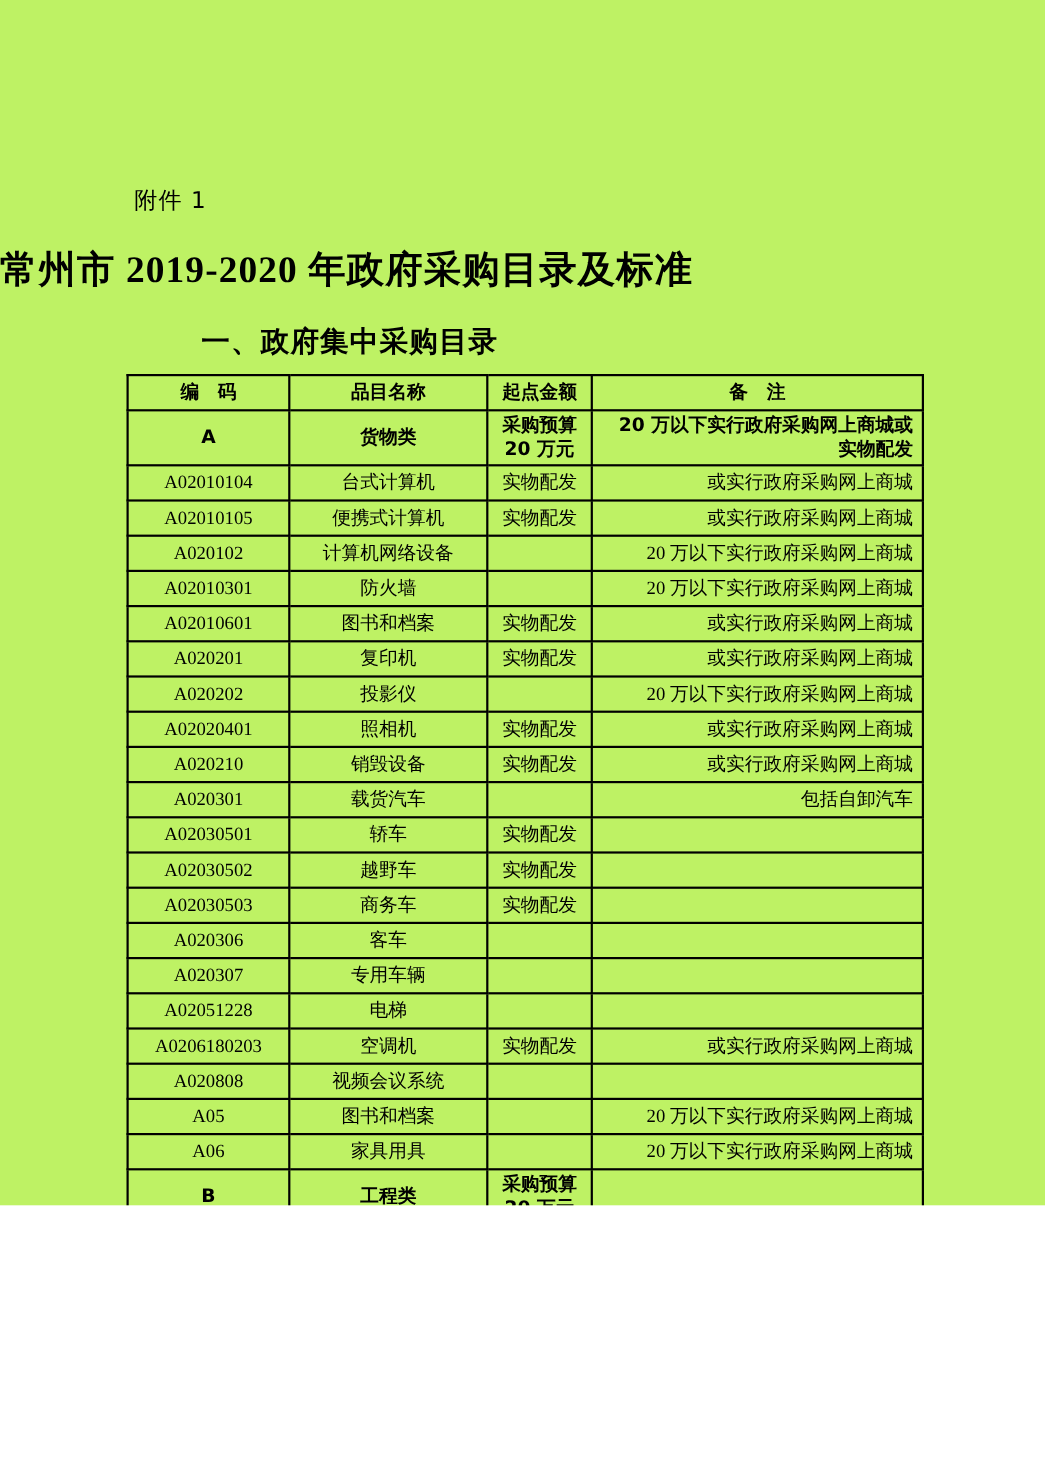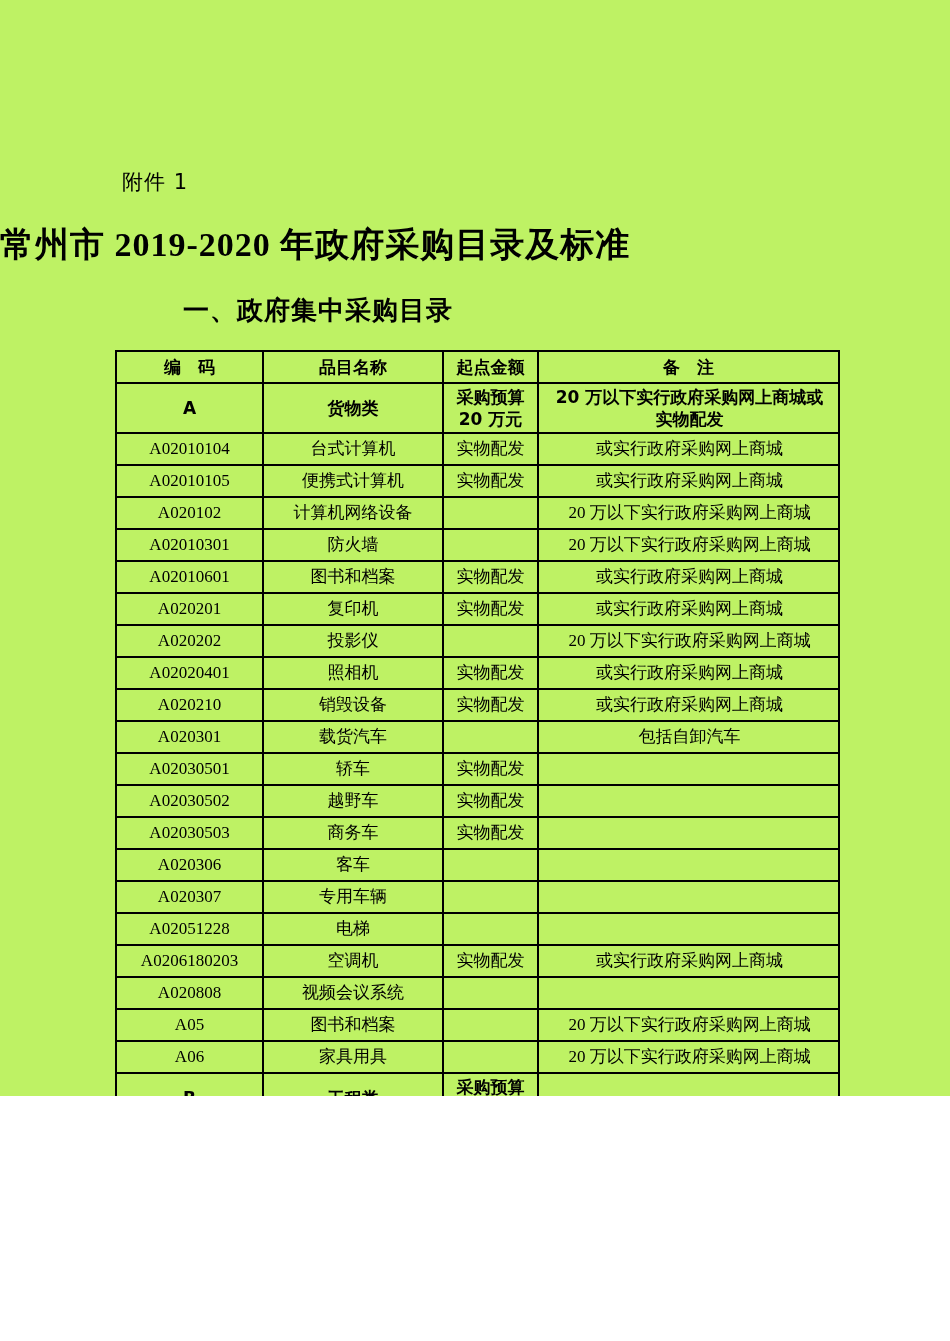--- a/index.html
+++ b/index.html
@@ -43,40 +43,39 @@
     letter-spacing: 1px;
     margin-left: 13px;
   }
   table.catalog {
     position: absolute;
     left: 115px;
     top: 340px;
     width: 723px;
     border-collapse: collapse;
     table-layout: fixed;
-    margin-top: 10px;
   }
   table.catalog th, table.catalog td {
     border: 2px solid #000000;
     vertical-align: middle;
     text-align: center;
     font-size: 17px;
     line-height: 1.3;
     white-space: pre-line;
     padding: 2px 4px;
     overflow: hidden;
   }
   table.catalog th {
     height: 32px;
     font-family: "DejaVu Sans", "Liberation Sans", sans-serif;
     font-weight: bold;
     font-size: 17px;
   }
   table.catalog td { height: 32px; font-family: "Liberation Serif", "DejaVu Serif", serif; }
-  table.catalog td.remark-cell { text-align: center; padding-left: 10px; padding-right: 8px; }
+  table.catalog td.remark-cell { text-align: right; padding-left: 10px; padding-right: 8px; }
   table.catalog tr.bold-row td {
     font-family: "DejaVu Sans", "Liberation Sans", sans-serif;
     font-weight: bold;
     height: 50px;
   }
   .page-number {
     position: absolute;
     left: 138px;
     top: 1188px;
     font-size: 22px;

